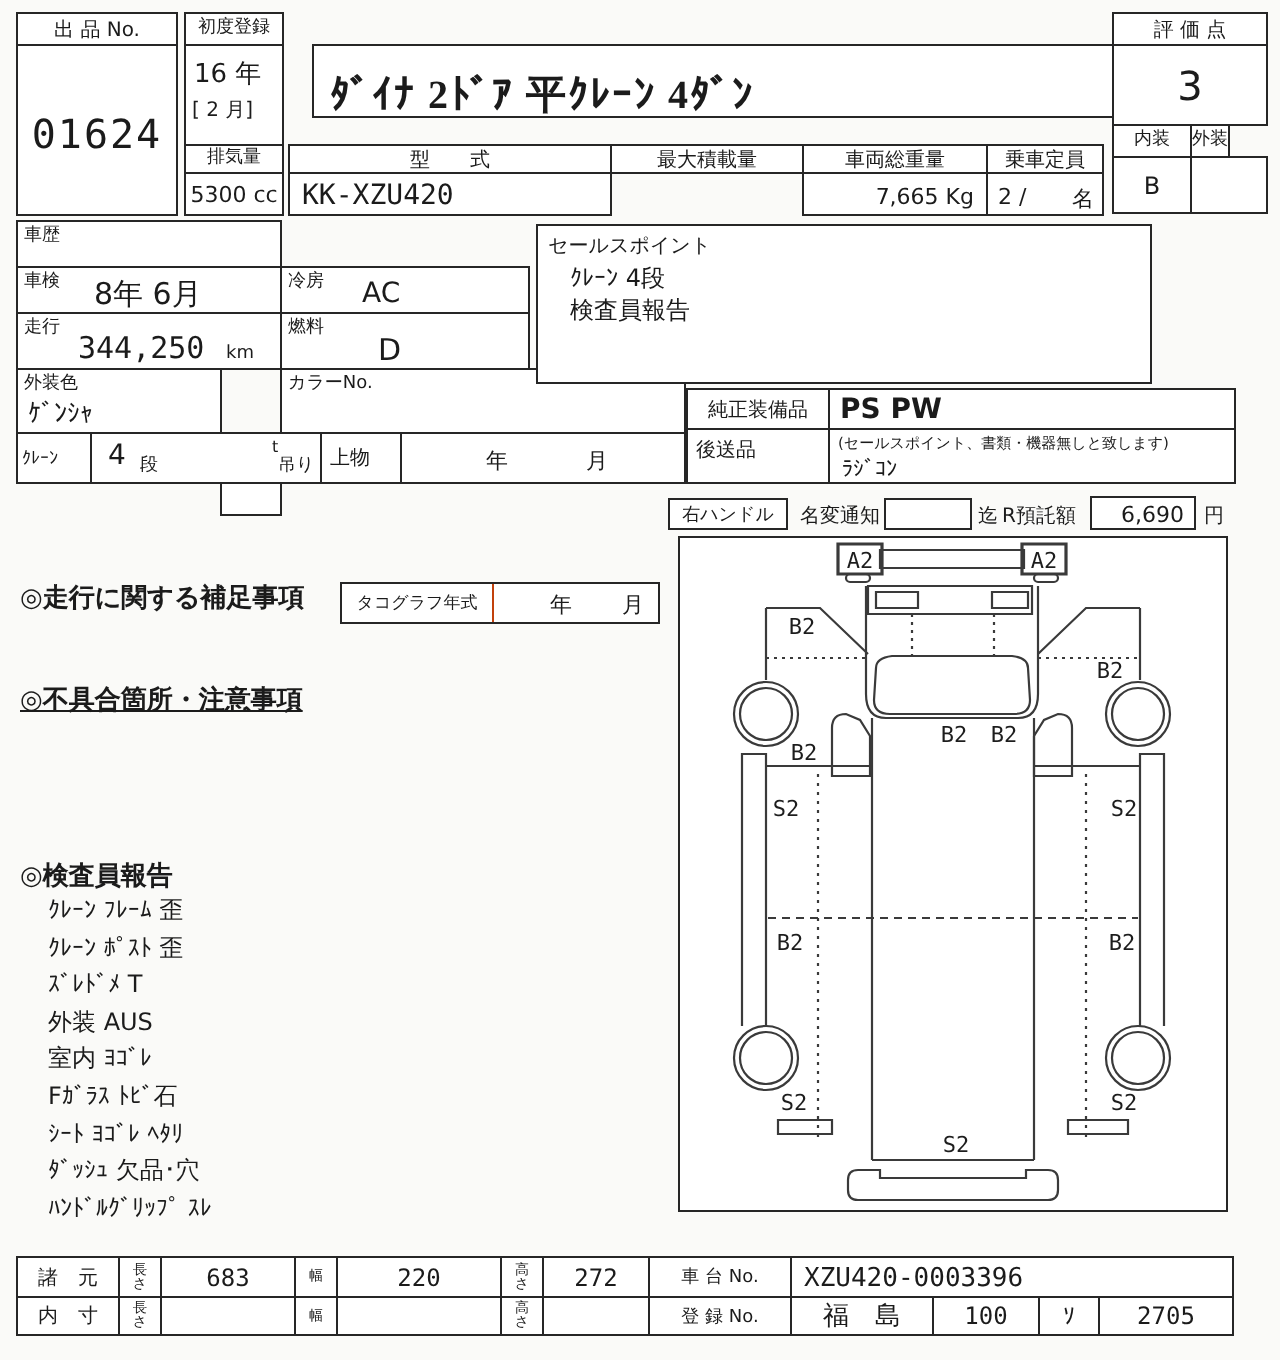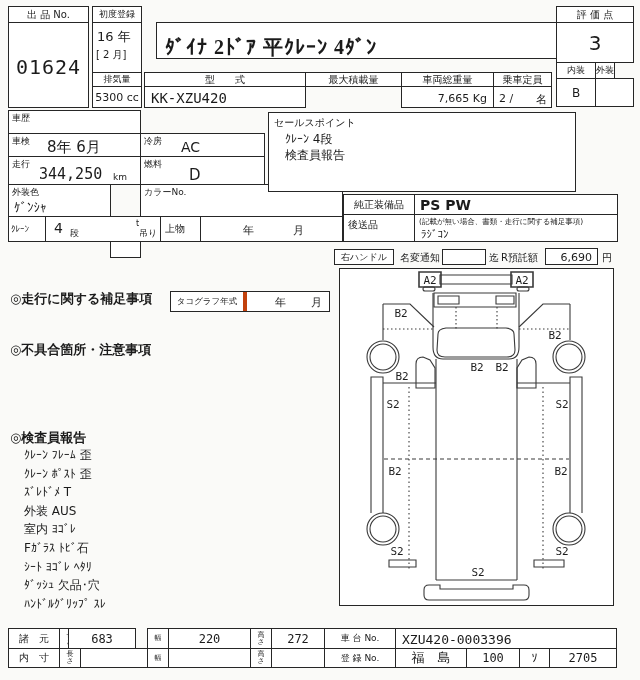--- a/index.html
+++ b/index.html
@@ -118,40 +118,40 @@
   </div>
 
   <div class="cell cc" style="left:343px;top:194px;width:72px;height:21px;font-size:10px;">純正装備品</div>
   <div class="cell" style="left:414px;top:194px;width:204px;height:21px;">
     <span class="abs" style="left:5px;top:2px;font-size:14px;font-weight:600;">PS PW</span>
   </div>
   <div class="cell" style="left:343px;top:214px;width:72px;height:28px;">
     <span class="abs" style="left:4px;top:3px;font-size:10px;">後送品</span>
   </div>
   <div class="cell" style="left:414px;top:214px;width:204px;height:28px;">
-    <div class="abs" style="left:4px;top:2px;font-size:7.5px;white-space:nowrap;">(記載が無い場合、書類・走行に関する補足事項)</div>
+    <div class="abs" style="left:4px;top:2px;font-size:7.5px;white-space:nowrap;">(セールスポイント、書類・機器無しと致します)</div>
     <div class="abs" style="left:6px;top:13px;font-size:11px;">ﾗｼﾞｺﾝ</div>
   </div>
 
   <div class="cell cc" style="left:334px;top:249px;width:60px;height:16px;font-size:9px;">右ハンドル</div>
   <span class="abs" style="left:400px;top:251px;font-size:10px;">名変通知</span>
   <div class="cell" style="left:442px;top:249px;width:44px;height:16px;"></div>
   <span class="abs" style="left:489px;top:251px;font-size:10px;">迄</span>
   <span class="abs" style="left:501px;top:251px;font-size:10px;">R預託額</span>
   <div class="cell" style="left:545px;top:248px;width:53px;height:17px;text-align:right;padding:2px 5px 0 0;font-size:11px;">6,690</div>
   <span class="abs" style="left:602px;top:251px;font-size:10px;">円</span>
 
   <div class="abs" style="left:10px;top:290px;font-size:13px;font-weight:600;">◎走行に関する補足事項</div>
   <div class="cell" style="left:170px;top:291px;width:160px;height:21px;">
-    <div class="abs cc" style="left:0;top:0;width:76px;height:19px;border-right:4px solid #c2410c;font-size:8.5px;">タコグラフ年式</div>
+    <div class="abs cc" style="left:0;top:0;width:76px;height:19px;border-right:1px solid #c2410c;font-size:8.5px;">タコグラフ年式</div>
     <span class="abs" style="left:104px;top:3px;font-size:11px;">年</span>
     <span class="abs" style="left:140px;top:3px;font-size:11px;">月</span>
   </div>
 
-  <div class="abs" style="left:10px;top:341px;font-size:13px;font-weight:600;">◎不具合箇所・注意事項</div>
+  <div class="abs" style="left:10px;top:341px;font-size:13px;font-weight:600;text-decoration:underline;">◎不具合箇所・注意事項</div>
 
   <div class="abs" style="left:10px;top:429px;font-size:13px;font-weight:600;">◎検査員報告</div>
   <div class="abs" style="left:24px;top:446px;font-size:12px;line-height:18.6px;">
     <div>ｸﾚｰﾝ ﾌﾚｰﾑ 歪</div>
     <div>ｸﾚｰﾝ ﾎﾟｽﾄ 歪</div>
     <div>ｽﾞﾚﾄﾞﾒ T</div>
     <div>外装 AUS</div>
     <div>室内 ﾖｺﾞﾚ</div>
     <div>Fｶﾞﾗｽ ﾄﾋﾞ石</div>
     <div>ｼｰﾄ ﾖｺﾞﾚ ﾍﾀﾘ</div>
@@ -226,21 +226,21 @@
         <text x="222" y="139">S2</text>
         <text x="57" y="286">S2</text>
         <text x="222" y="286">S2</text>
         <text x="138" y="307">S2</text>
       </g>
     </svg>
   </div>
 
   <div class="cell cc" style="left:8px;top:628px;width:52px;height:21px;font-size:10px;">諸　元</div>
   <div class="cell cc tiny" style="left:59px;top:628px;width:22px;height:21px;padding:0 6px;text-align:center;">長さ</div>
-  <div class="cell cc mono" style="left:68px;top:628px;width:68px;height:21px;font-size:12px;">683</div>
+  <div class="cell cc mono" style="left:80px;top:628px;width:68px;height:21px;font-size:12px;">683</div>
   <div class="cell cc tiny" style="left:147px;top:628px;width:22px;height:21px;">幅</div>
   <div class="cell cc mono" style="left:168px;top:628px;width:83px;height:21px;font-size:12px;">220</div>
   <div class="cell cc tiny" style="left:250px;top:628px;width:22px;height:21px;padding:0 6px;text-align:center;">高さ</div>
   <div class="cell cc mono" style="left:271px;top:628px;width:54px;height:21px;font-size:12px;">272</div>
 
   <div class="cell cc" style="left:8px;top:648px;width:52px;height:20px;font-size:10px;">内　寸</div>
   <div class="cell cc tiny" style="left:59px;top:648px;width:22px;height:20px;padding:0 6px;text-align:center;">長さ</div>
   <div class="cell cc mono" style="left:80px;top:648px;width:68px;height:20px;font-size:12px;"></div>
   <div class="cell cc tiny" style="left:147px;top:648px;width:22px;height:20px;">幅</div>
   <div class="cell cc mono" style="left:168px;top:648px;width:83px;height:20px;font-size:12px;"></div>

